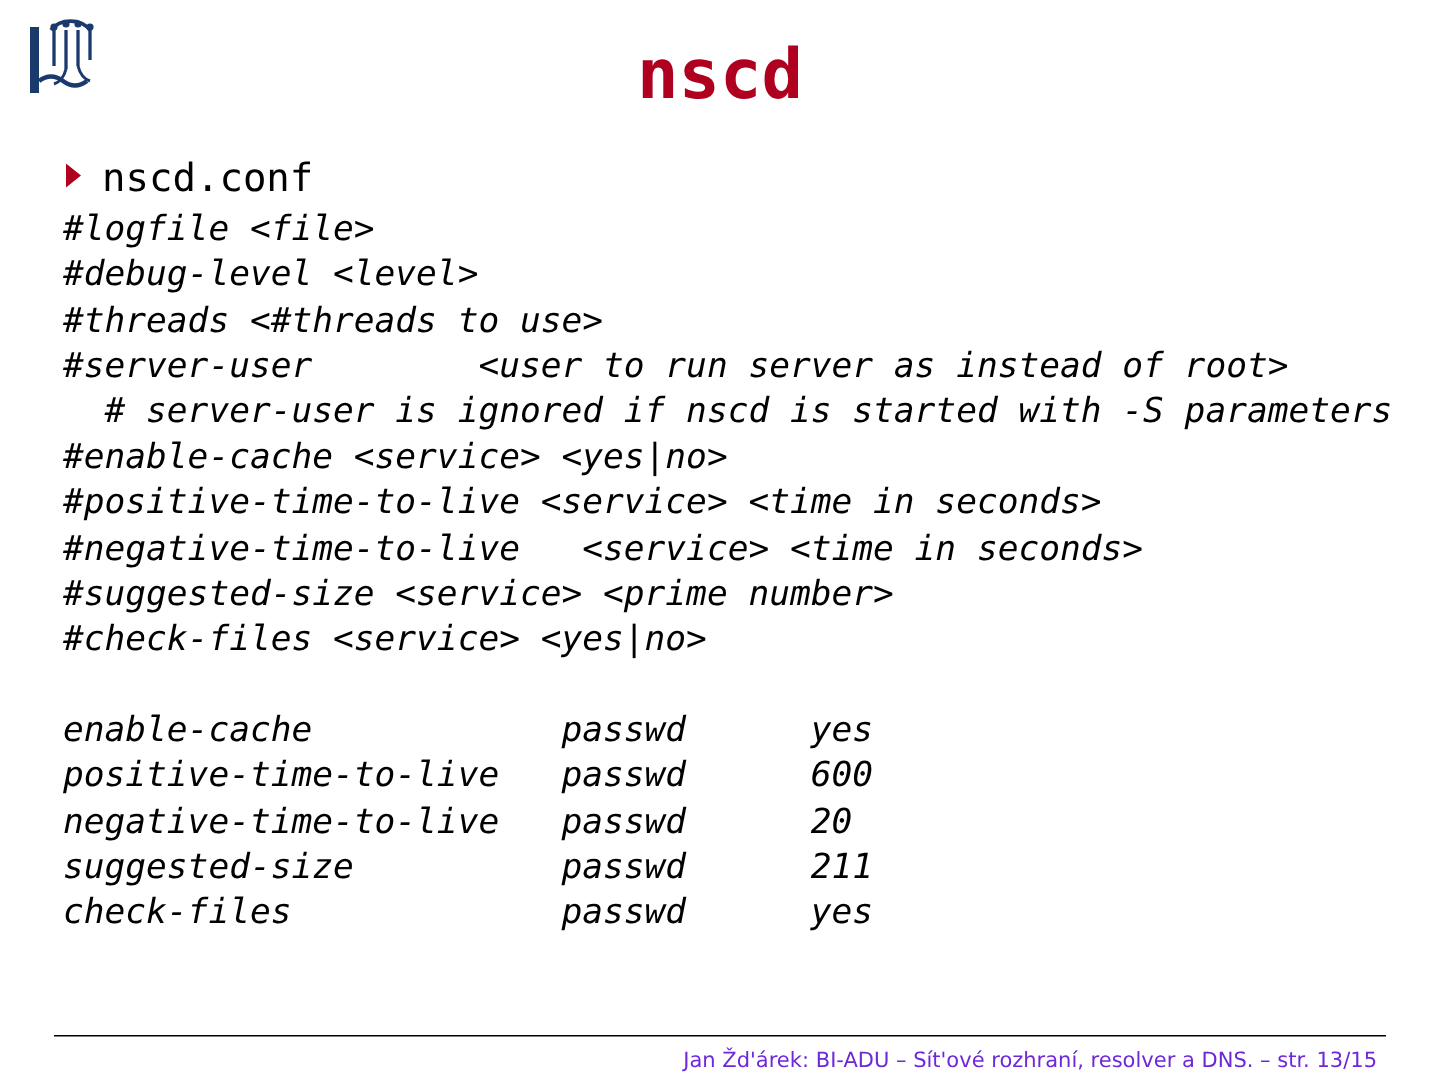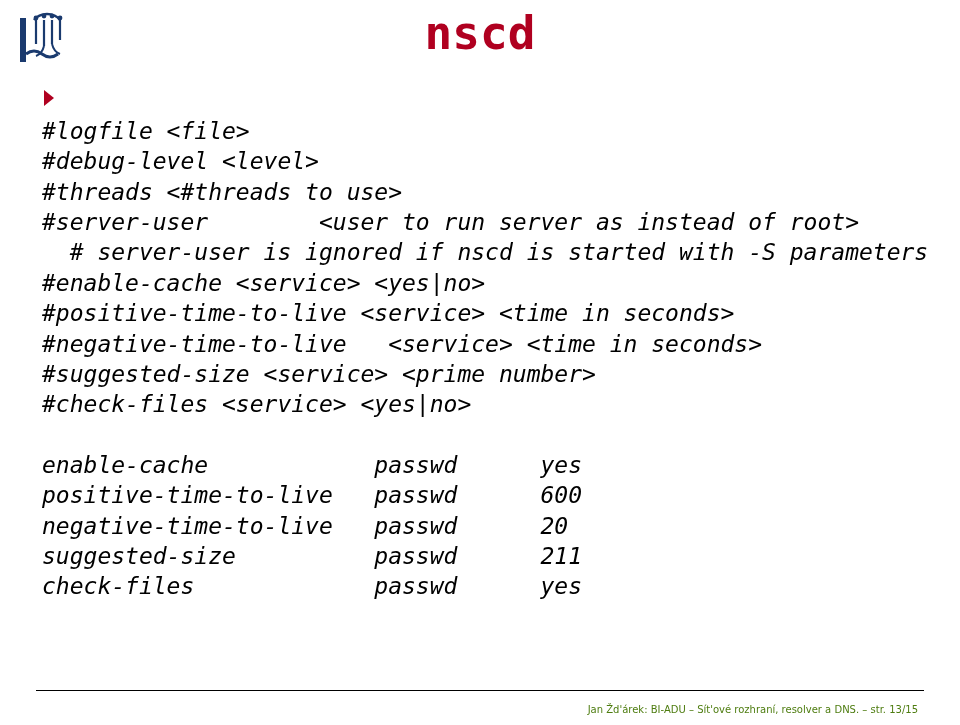--- a/index.html
+++ b/index.html
@@ -17,21 +17,21 @@
     top: 6px;
     left: 14px;
     color: #1a3a6e;
   }
   .title {
     text-align: center;
     font-size: 46px;
     font-weight: bold;
     color: #b00020;
     font-family: "DejaVu Sans Mono", "Courier New", monospace;
-    padding-top: 6px;
+    padding-top: 22px;
     margin-bottom: 28px;
   }
   .content {
     padding: 0 42px 0 42px;
   }
   .intro {
     font-size: 27px;
     color: #000;
     margin-bottom: 4px;
     font-family: "DejaVu Sans", Helvetica, Arial, sans-serif;
@@ -68,22 +68,22 @@
     right: 36px;
     bottom: 34px;
     border: none;
     border-top: 1.5px solid #000;
     margin: 0;
   }
   .footer {
     position: absolute;
     right: 42px;
     bottom: 10px;
-    font-size: 10px;
-    color: #4d7c0f;
+    font-size: 14px;
+    color: #6d28d9;
   }
 </style>
 </head>
 <body>
 
 <div class="logo">
   <svg width="68" height="68" viewBox="0 0 68 68">
     <g fill="none" stroke="#1a3a6e" stroke-width="2.2">
       <path d="M6 12 L6 56 L12 56 L12 12 Z" fill="#1a3a6e" stroke="none"></path>
       <path d="M12 48 Q20 42 28 48 Q36 54 44 48" stroke-width="3"></path>
@@ -101,20 +101,21 @@
 <div class="title">nscd</div>
 
 <div class="content">
 
   <div class="bullet-line">
     <span class="bullet">
       <svg width="16" height="20" viewBox="0 0 16 20">
           <path d="M2 2 L12 10 L2 18 Z" fill="#b00020"></path>
         </svg>
     </span>
+    <span class="mono-inline">nscd.conf</span>
   </div>
 
   <div class="code-block mono" id="code-block"><div>#logfile &lt;file&gt;</div><div>#debug-level &lt;level&gt;</div><div>#threads &lt;#threads to use&gt;</div><div>#server-user        &lt;user to run server as instead of root&gt;</div><div>  # server-user is ignored if nscd is started with -S parameters</div><div>#enable-cache &lt;service&gt; &lt;yes|no&gt;</div><div>#positive-time-to-live &lt;service&gt; &lt;time in seconds&gt;</div><div>#negative-time-to-live   &lt;service&gt; &lt;time in seconds&gt;</div><div>#suggested-size &lt;service&gt; &lt;prime number&gt;</div><div>#check-files &lt;service&gt; &lt;yes|no&gt;</div><div>&nbsp;</div><div>enable-cache            passwd      yes</div><div>positive-time-to-live   passwd      600</div><div>negative-time-to-live   passwd      20</div><div>suggested-size          passwd      211</div><div>check-files             passwd      yes</div></div>
 </div>
 
 <hr class="footer-rule">
 
 <div class="footer">
   <span>Jan Žd'árek</span><span>: </span><span>BI-ADU – Sít'ové rozhraní, resolver a DNS.</span><span> – str. 13/15</span>
 </div>

